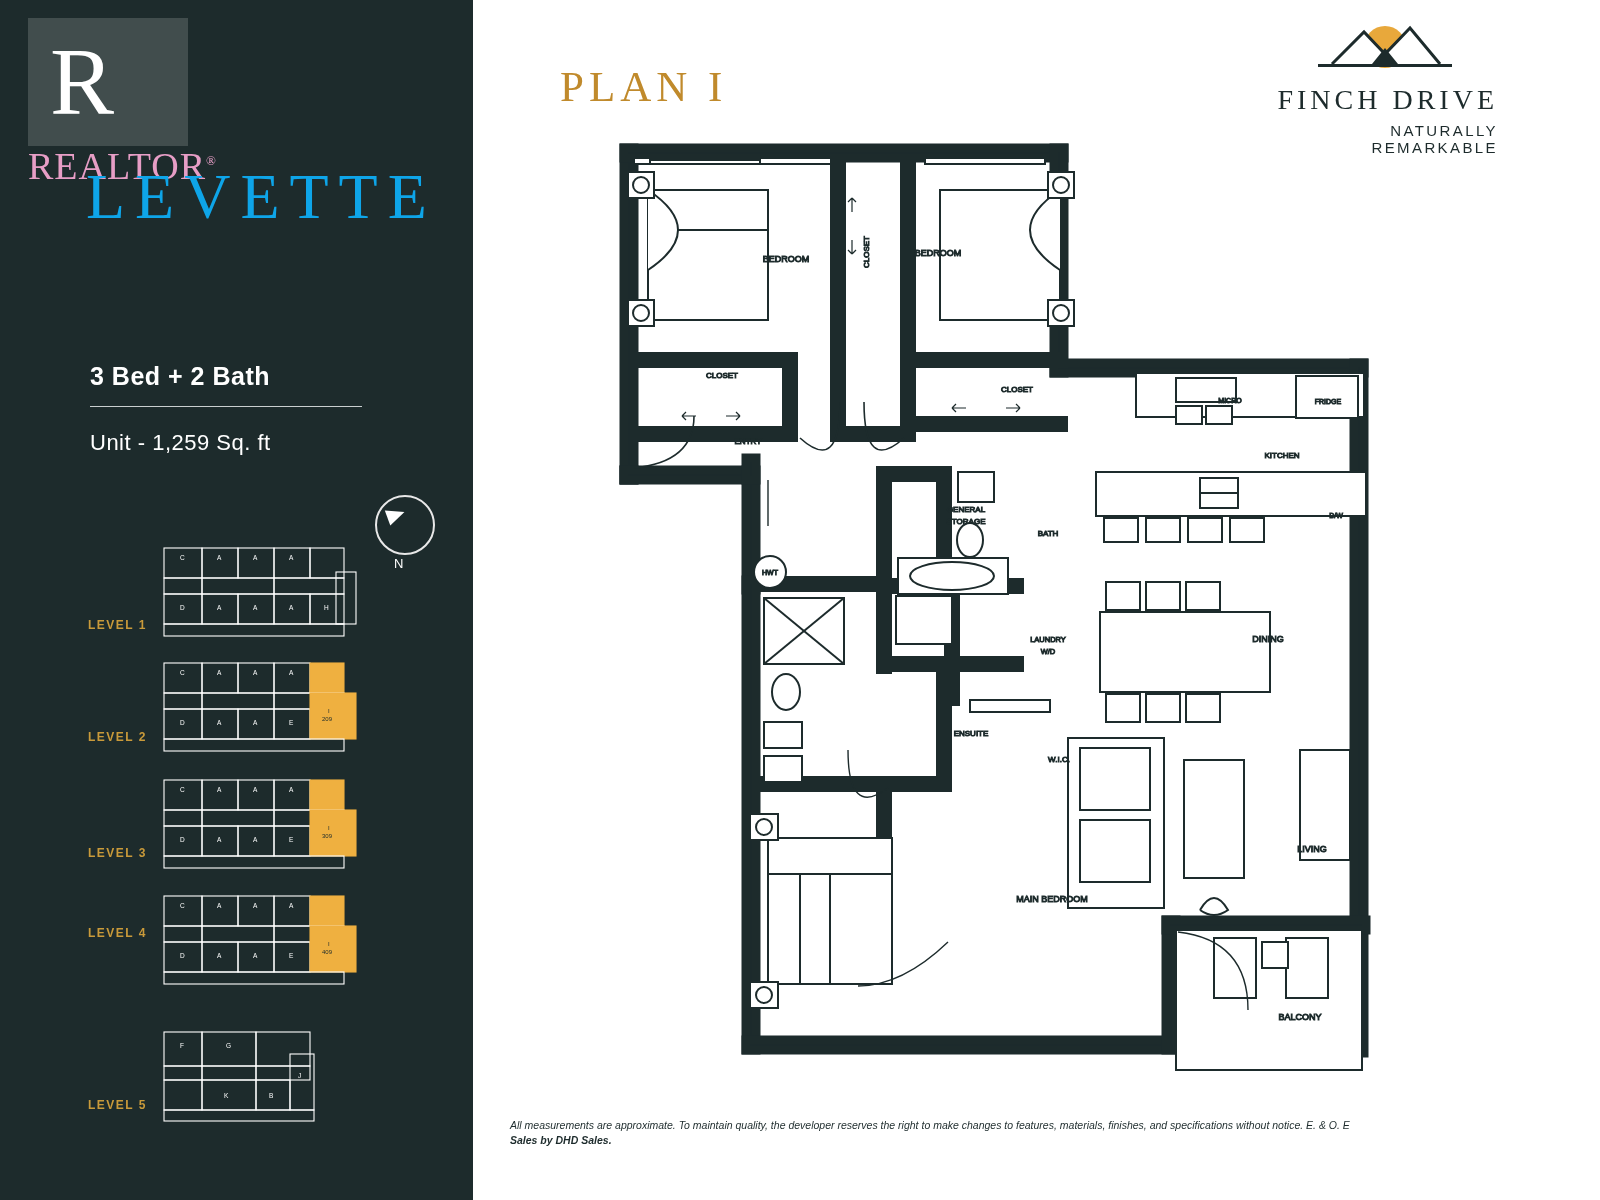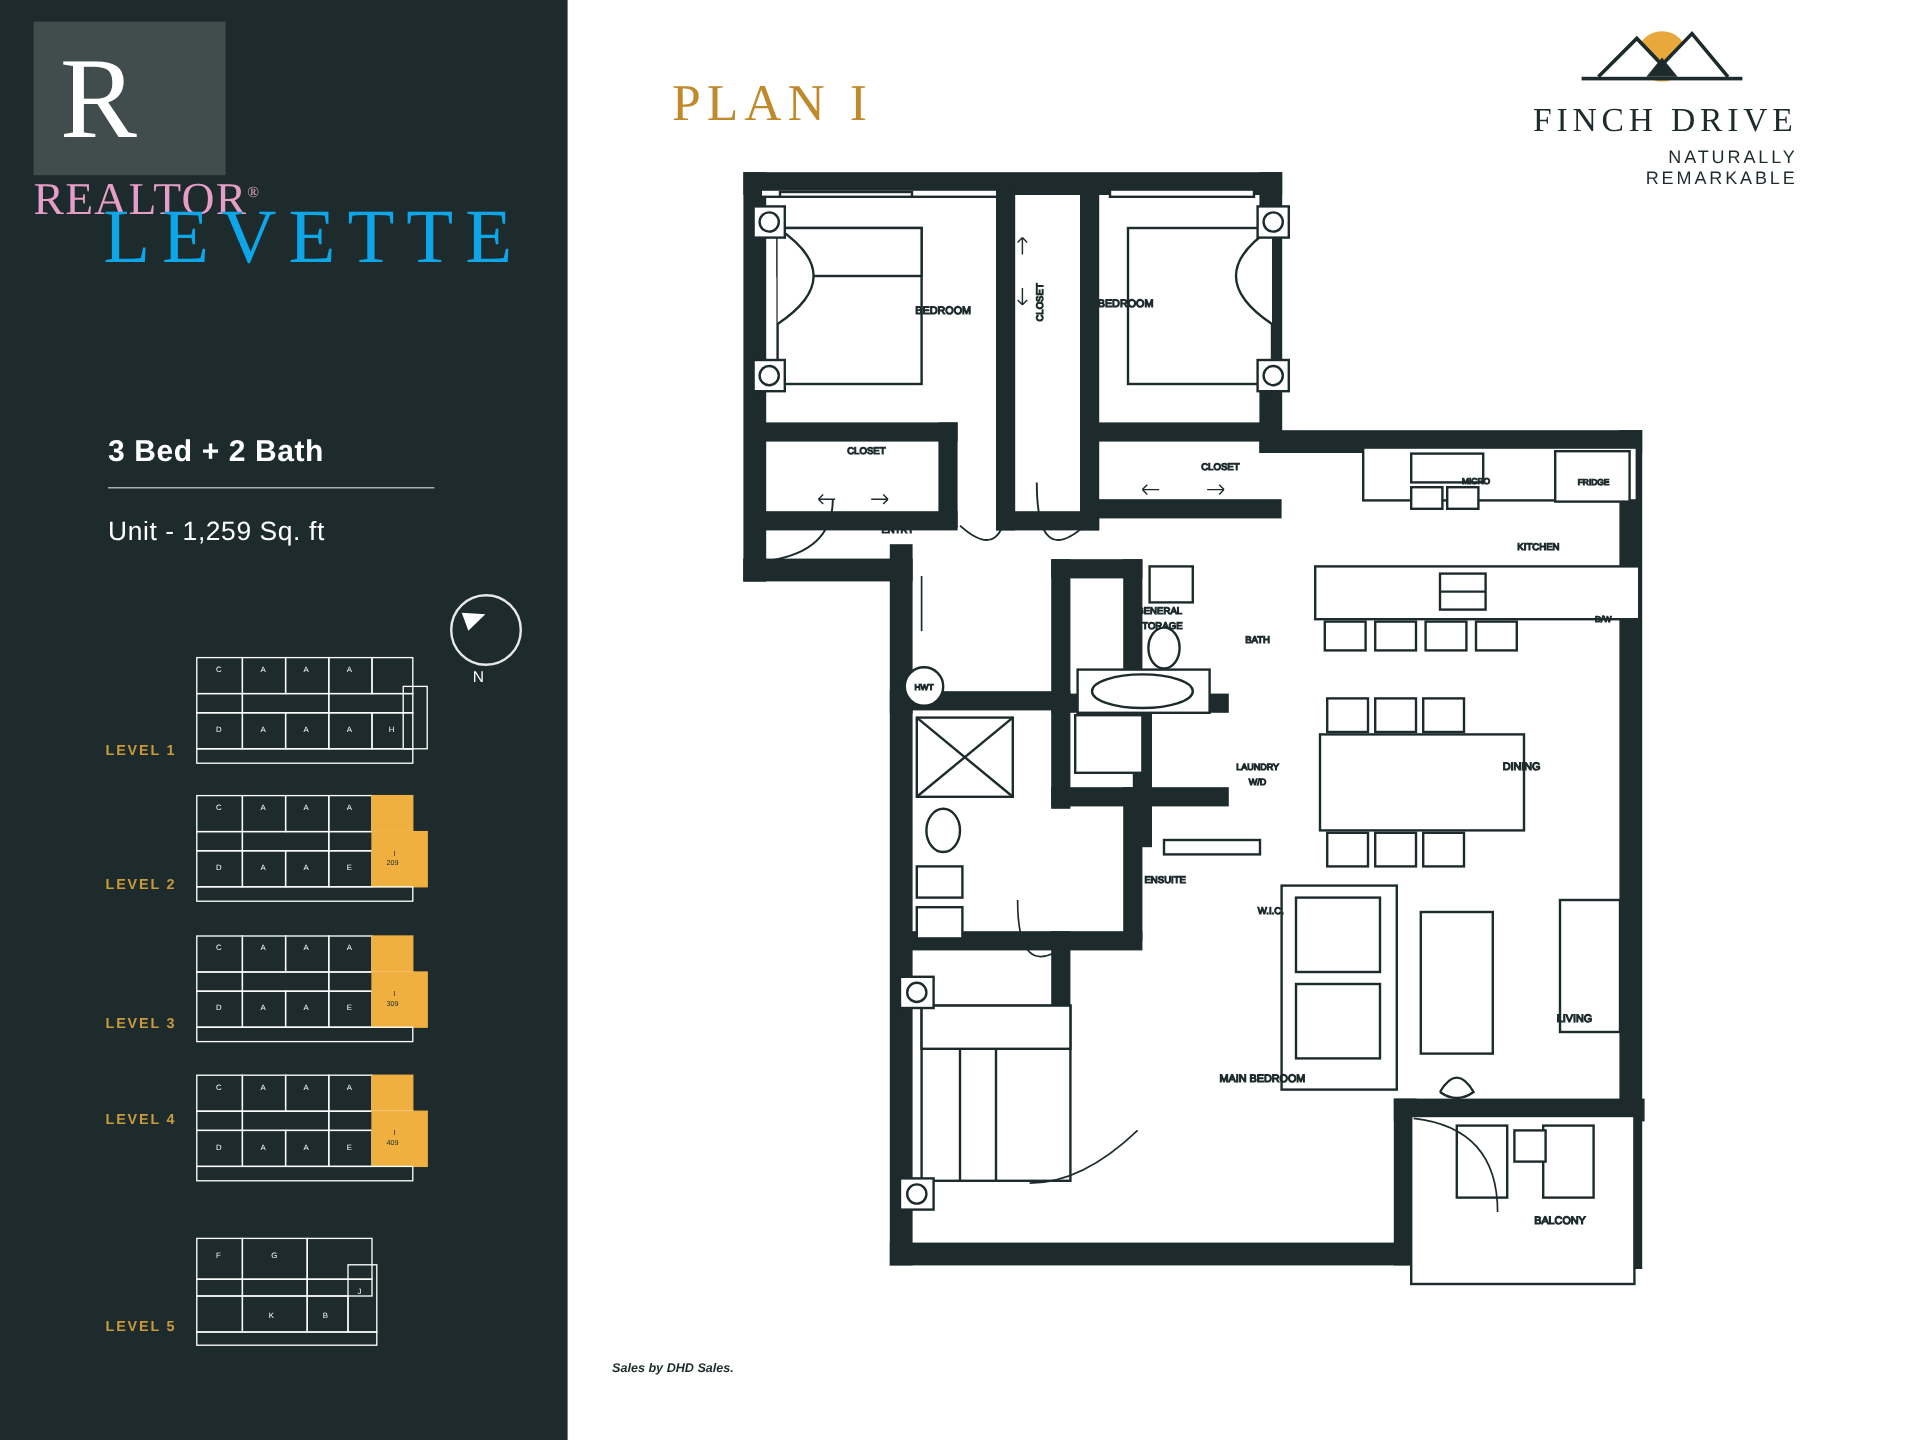--- a/index.html
+++ b/index.html
@@ -430,15 +430,15 @@
       <path d="M466 288 l-14 0 M452 288 l4 -4 M452 288 l4 4"></path>
       <path d="M506 288 l14 0 M520 288 l-4 -4 M520 288 l-4 4"></path>
       <path d="M352 92 l0 -14 M352 78 l-4 4 M352 78 l4 4"></path>
       <path d="M352 120 l0 14 M352 134 l-4 -4 M352 134 l4 -4"></path>
     </g>
   </g>
 </svg>
 </div>
 
 <div class="disclaimer">
-  <br>
+  <span>All measurements are approximate. To maintain quality, the developer reserves the right to make changes to features, materials, finishes, and specifications without notice. E. &amp; O. E</span><br>
   <b>Sales by DHD Sales.</b>
 </div>
 
 </body></html>

